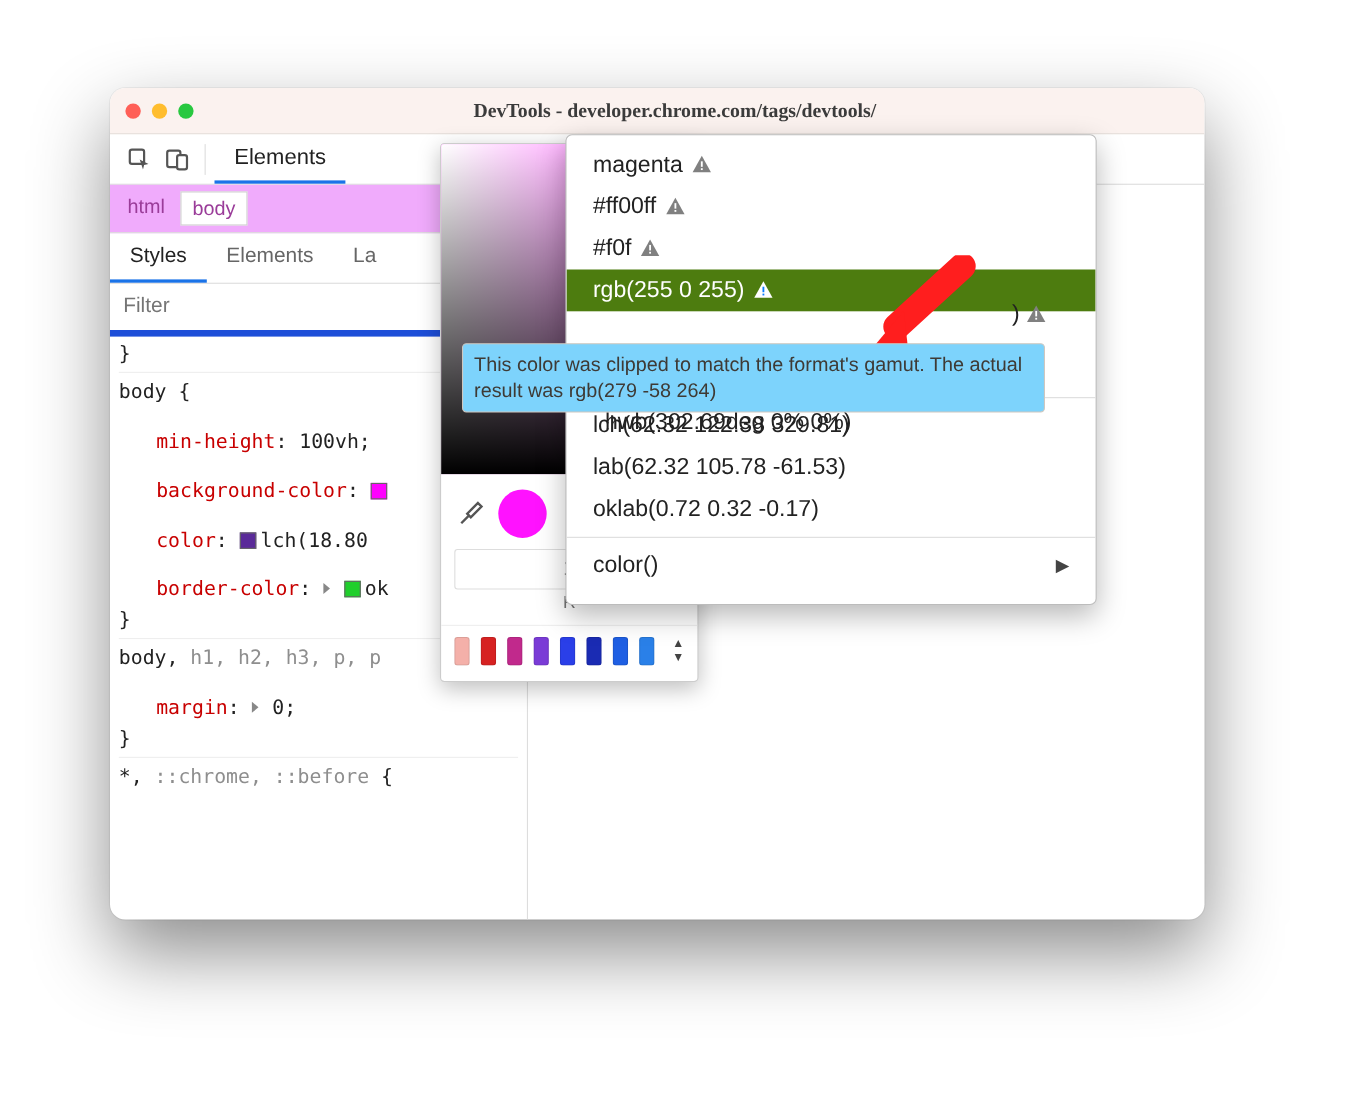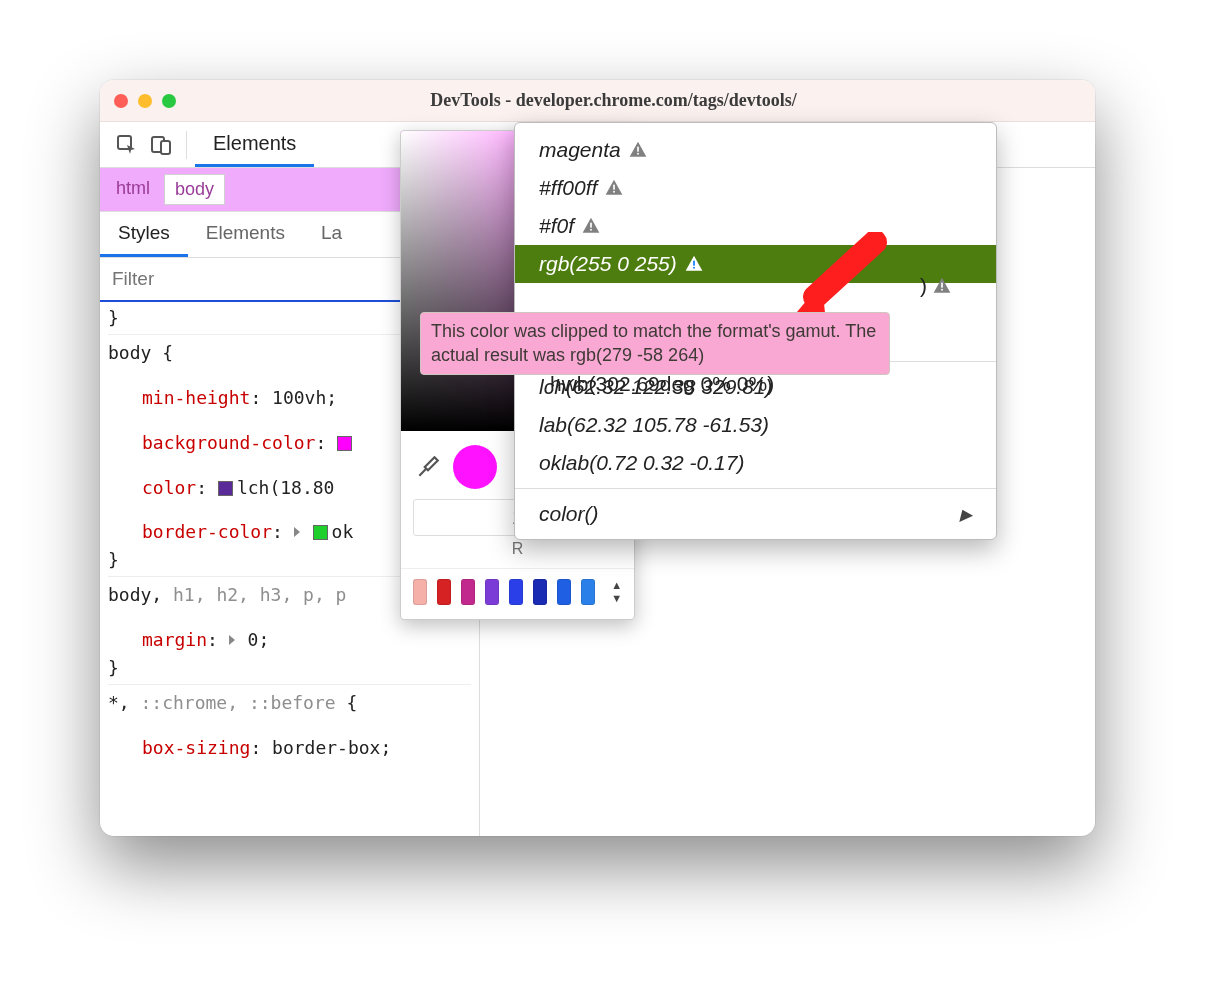--- a/index.html
+++ b/index.html
@@ -101,21 +101,21 @@
     padding: 10px 18px;
     font-size: 19px;
     color: #666;
   }
   .subtab.active {
     color: #222;
     border-bottom: 3px solid #1a73e8;
   }
   .filter-row {
     padding: 6px 8px;
-    border-bottom: 2px solid #1d4ed8;
+    border-bottom: 6px solid #1d4ed8;
   }
   .filter-input {
     width: 100%;
     border: none;
     outline: none;
     font-size: 19px;
     color: #666;
     padding: 4px 4px;
     background: transparent;
   }
@@ -230,24 +230,23 @@
   .dropdown {
     position: absolute;
     left: 514px;
     top: 122px;
     width: 483px;
     background: #fff;
     border: 1px solid #bcbcbc;
     border-radius: 6px;
     box-shadow: 0 10px 26px rgba(0,0,0,.28);
     padding-top: 8px;
-    padding-bottom: 6px;
+    padding-bottom: 16px;
     font-size: 21px;
     overflow: hidden;
-    font-style: italic;
   }
   .dd-item {
     padding: 7px 24px;
     display: flex;
     align-items: center;
     gap: 6px;
     white-space: nowrap;
   }
   .dd-item.sel {
     background: #4d7c0f;
@@ -260,22 +259,22 @@
     width: 22px; height: 20px;
     color: #808080;
   }
   .dd-item.sel .warn { color: #fff; }
 
   
   .tooltip {
     position: absolute;
     left: 420px;
     top: 312px;
-    width: 470px;
-    background: #f9a8d4;
+    width: 530px;
+    background: #7dd3fc;
     border: 1px solid #cfc7bf;
     border-radius: 4px;
     font-size: 18px;
     color: #3e3a35;
     padding: 6px 10px;
     line-height: 1.35;
     z-index: 80;
   }
 
   
@@ -388,24 +387,20 @@
           <div class="ind">
             <span class="prop">margin</span><span>: </span><span class="tri"></span>
             <span class="val">0;</span>
           </div>
           <div class="brace-close">}</div>
         </div>
 
         <div class="rule-sep">
           <div>
             <span class="sel">*, </span><span class="dim">::chrome, ::before</span><span> {</span>
-          </div>
-          <div class="ind">
-            <span class="prop">box-sizing</span><span>: </span>
-            <span class="val">border-box;</span>
           </div>
         </div>
       </div>
     </div>
   </div>
 </div>
 
 <div class="picker">
   <div class="cbox"></div>
   <div class="prow1">

